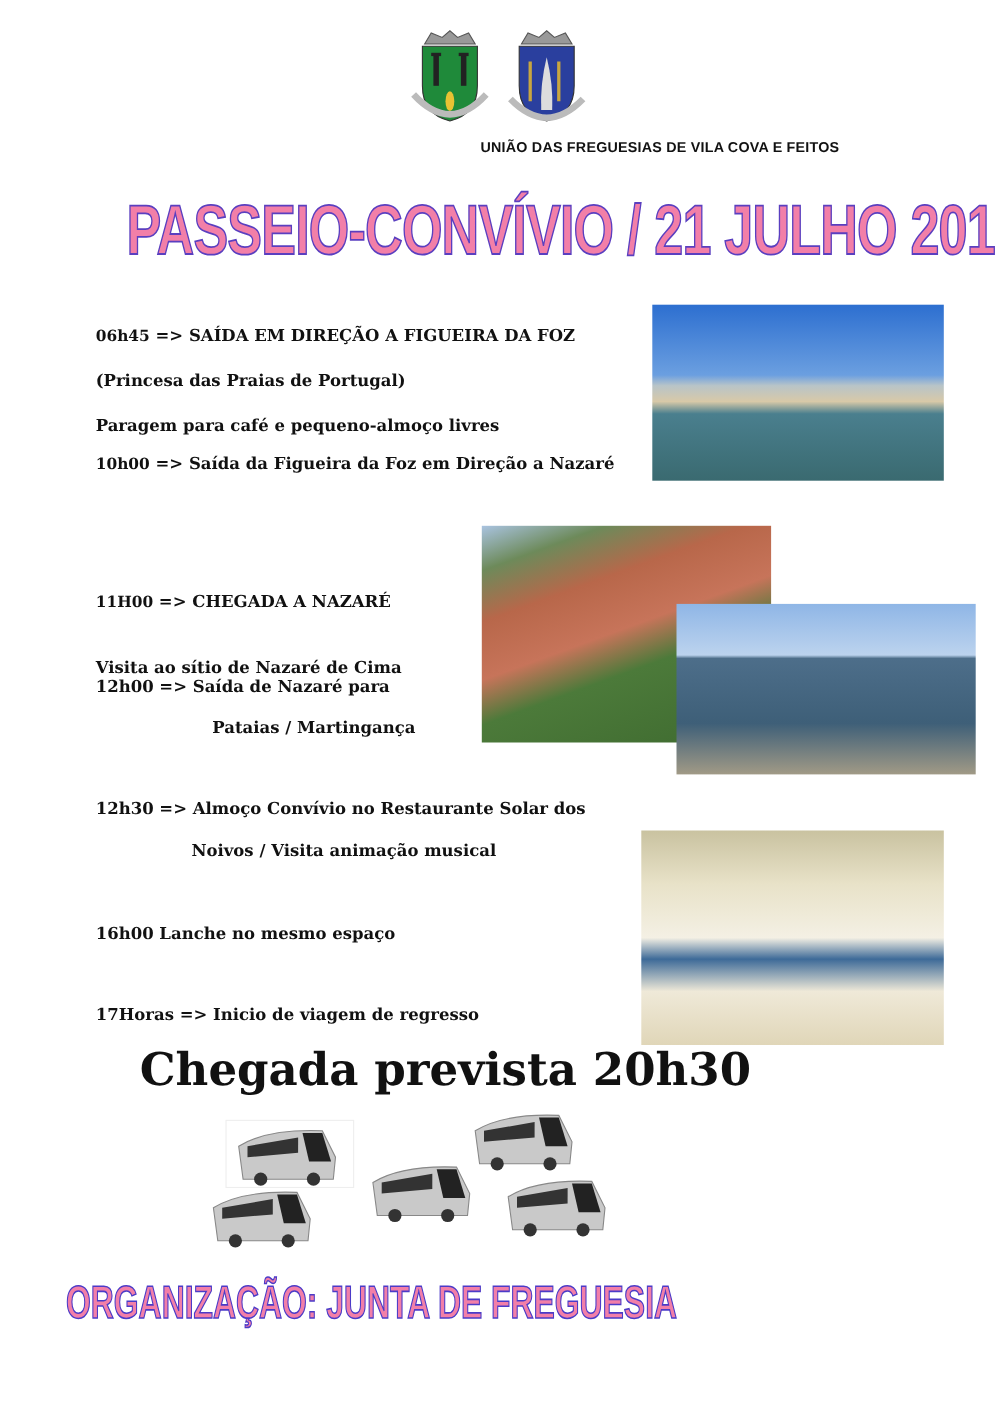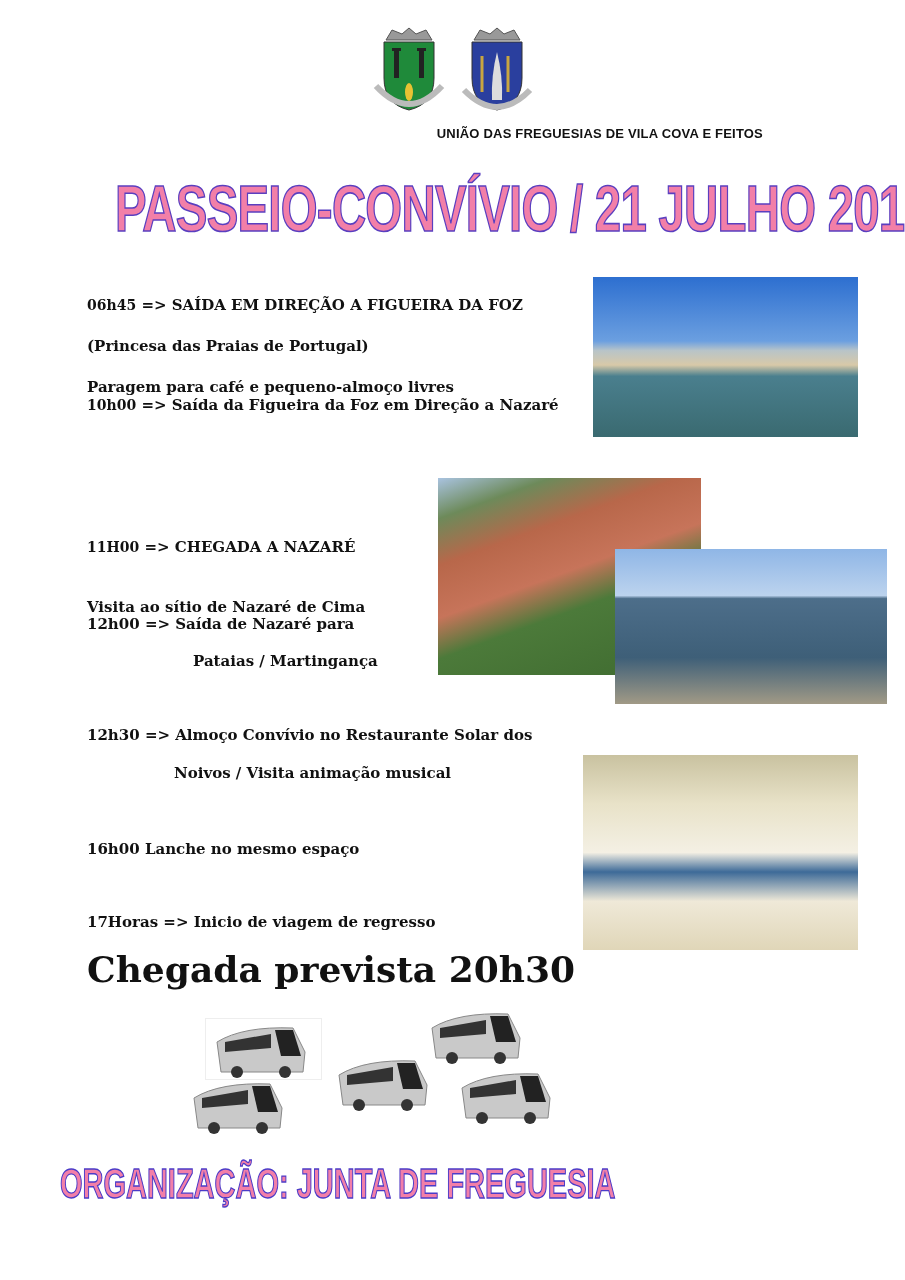--- a/index.html
+++ b/index.html
@@ -2,21 +2,21 @@
 <html><head>
 <meta charset="utf-8">
 <style>
   html,body{margin:0;padding:0;background:#fff;}
   body{width:905px;height:1280px;position:relative;overflow:hidden;font-family:"DejaVu Serif",serif;color:#111;}
   .crest{position:absolute;top:26px;width:74px;height:94px;}
   .org-name{position:absolute;top:126px;left:0;width:751px;text-align:right;font-family:"Liberation Sans",sans-serif;font-weight:bold;font-size:13px;letter-spacing:0.2px;margin-left:12px;}
   .title{position:absolute;top:172px;left:115px;width:720px;font-family:"Liberation Sans",sans-serif;font-weight:bold;font-size:64px;color:#f27fa8;-webkit-text-stroke:1.6px #5a3fc0;transform:scaleX(0.74);transform-origin:left top;white-space:nowrap;letter-spacing:-1px;}
   .line{position:absolute;left:87px;font-weight:bold;font-size:15px;white-space:nowrap;font-family:"DejaVu Serif",serif;}
   .big{font-size:14px;}
-  .huge{font-size:36px;}
+  .huge{font-size:41px;margin-left:40px;}
   .photo{position:absolute;overflow:hidden;}
   .footer{position:absolute;top:1160px;left:60px;font-family:"Liberation Sans",sans-serif;font-weight:bold;font-size:42px;color:#f27fa8;-webkit-text-stroke:1.4px #4b3bc8;transform:scaleX(0.69);transform-origin:left top;white-space:nowrap;}
   .bus{position:absolute;width:100px;height:58px;}
   .bus-frame{position:absolute;border:1px solid #eee;}
 </style>
 </head>
 <body>
 
 <div class="crest" style="left:372px;">
   <svg width="74" height="94" viewBox="0 0 74 94">
@@ -39,21 +39,21 @@
     <path d="M4 64 Q37 98 70 64" fill="none" stroke="#bbb" stroke-width="6"></path>
   </svg>
 </div>
 <div class="org-name">UNIÃO DAS FREGUESIAS DE VILA COVA E FEITOS</div>
 
 <div class="title">PASSEIO-CONVÍVIO  /  21 JULHO 2018</div>
 
 <div class="line" style="top:296px;"><span class="big">06h45</span><span> =&gt; SAÍDA EM DIREÇÃO A FIGUEIRA DA FOZ</span></div>
 <div class="line" style="top:337px;"> (Princesa das Praias de Portugal)</div>
 <div class="line" style="top:378px;">Paragem para café e pequeno-almoço livres</div>
-<div class="line" style="top:396px;"><span class="big">10h00</span><span> =&gt; Saída da Figueira da Foz em Direção a Nazaré</span></div>
+<div class="line" style="top:412px;"><span class="big">10h00</span><span> =&gt; Saída da Figueira da Foz em Direção a Nazaré</span></div>
 
 <div class="photo" style="left:593px;top:277px;width:265px;height:160px;background:linear-gradient(#2d6fd0 0%,#6b9fe0 40%,#b8c4c8 46%,#d8c9a8 55%,#4a7f8e 62%,#3a6a70 100%);"></div>
 
 <div class="line" style="top:538px;"><span class="big">11H00</span><span> =&gt; CHEGADA  A  NAZARÉ</span></div>
 <div class="line" style="top:574px;margin-top:24px;">Visita ao sítio de Nazaré de Cima</div>
 <div class="line" style="top:615px;">12h00 =&gt; Saída de Nazaré para</div>
 <div class="line" style="top:652px;left:193px;text-align:center;">Pataias / Martingança</div>
 
 <div class="photo" style="left:438px;top:478px;width:263px;height:197px;background:linear-gradient(160deg,#a9c3e0 0%,#6d8a5a 14%,#b8674a 30%,#c7745a 48%,#4c7a3a 62%,#3e6a2f 100%);"></div>
 <div class="photo" style="left:615px;top:549px;width:272px;height:155px;background:linear-gradient(#8fb6e6 0%,#bcd3ee 30%,#4d6e8a 32%,#3e5f78 70%,#a19a86 100%);"></div>

